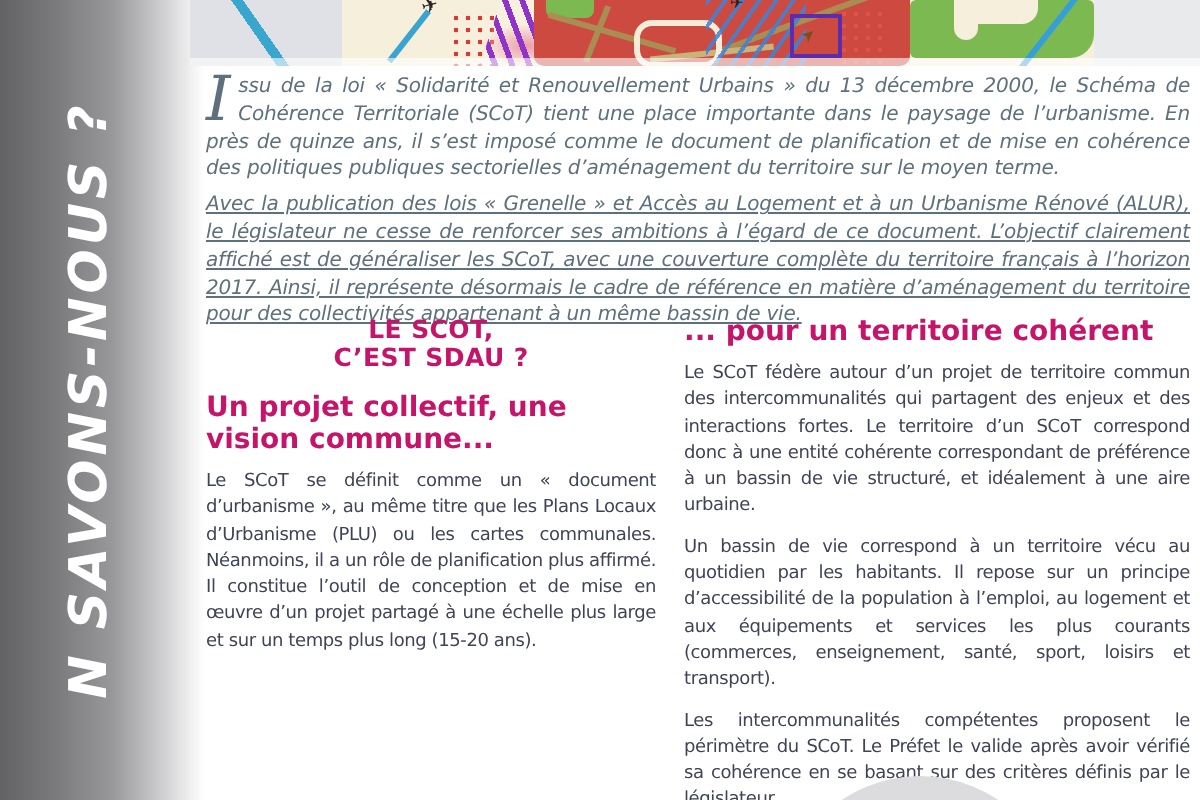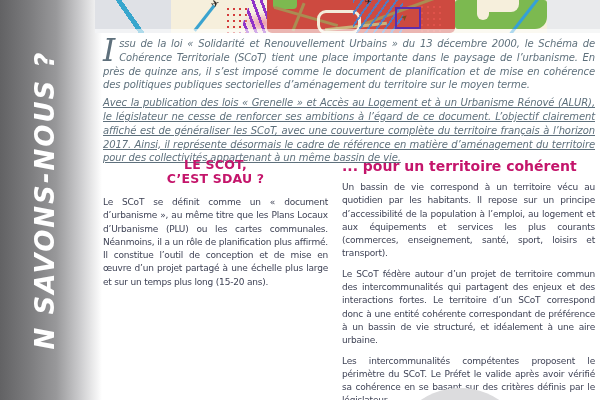--- a/index.html
+++ b/index.html
@@ -114,27 +114,28 @@
     <p><span class="dropcap">I</span><span>ssu de la loi « Solidarité et Renouvellement Urbains » du 13 décembre 2000, le Schéma de Cohérence Territoriale (SCoT) tient une place importante dans le paysage de l’urbanisme. En près de quinze ans, il s’est imposé comme le document de planification et de mise en cohérence des politiques publiques sectorielles d’aménagement du territoire sur le moyen terme.</span></p>
     <p class="p2">Avec la publication des lois « Grenelle » et Accès au Logement et à un Urbanisme Rénové (ALUR), le législateur ne cesse de renforcer ses ambitions à l’égard de ce document. L’objectif clairement affiché est de généraliser les SCoT, avec une couverture complète du territoire français à l’horizon 2017. Ainsi, il représente désormais le cadre de référence en matière d’aménagement du territoire pour des collectivités appartenant à un même bassin de vie.</p>
   </div>
 
   <div class="columns cols">
     <div class="col-left">
       <div class="main-heading">
         <div>LE SCOT,</div>
         <div>C’EST SDAU ?</div>
       </div>
+      <div class="sub-heading">Un projet collectif, une vision commune...</div>
       <p>Le SCoT se définit comme un « document d’urbanisme », au même titre que les Plans Locaux d’Urbanisme (PLU) ou les cartes communales. Néanmoins, il a un rôle de planification plus affirmé. Il constitue l’outil de conception et de mise en œuvre d’un projet partagé à une échelle plus large et sur un temps plus long (15-20 ans).</p>
 
     </div>
     <div class="col-right">
       <div class="sub-heading">... pour un territoire cohérent</div>
+      <p>Le SCoT fédère autour d’un projet de territoire commun des intercommunalités qui partagent des enjeux et des interactions fortes. Le territoire d’un SCoT correspond donc à une entité cohérente correspondant de préférence à un bassin de vie structuré, et idéalement à une aire urbaine.</p>
       <p>Un bassin de vie correspond à un territoire vécu au quotidien par les habitants. Il repose sur un principe d’accessibilité de la population à l’emploi, au logement et aux équipements et services les plus courants (commerces, enseignement, santé, sport, loisirs et transport).</p>
-      <p>Le SCoT fédère autour d’un projet de territoire commun des intercommunalités qui partagent des enjeux et des interactions fortes. Le territoire d’un SCoT correspond donc à une entité cohérente correspondant de préférence à un bassin de vie structuré, et idéalement à une aire urbaine.</p>
       <p>Les intercommunalités compétentes proposent le périmètre du SCoT. Le Préfet le valide après avoir vérifié sa cohérence en se basant sur des critères définis par le législateur.</p>
 
     </div>
   </div>
 
   <div class="circle"></div>
 
 </div>
 
 </body></html>

